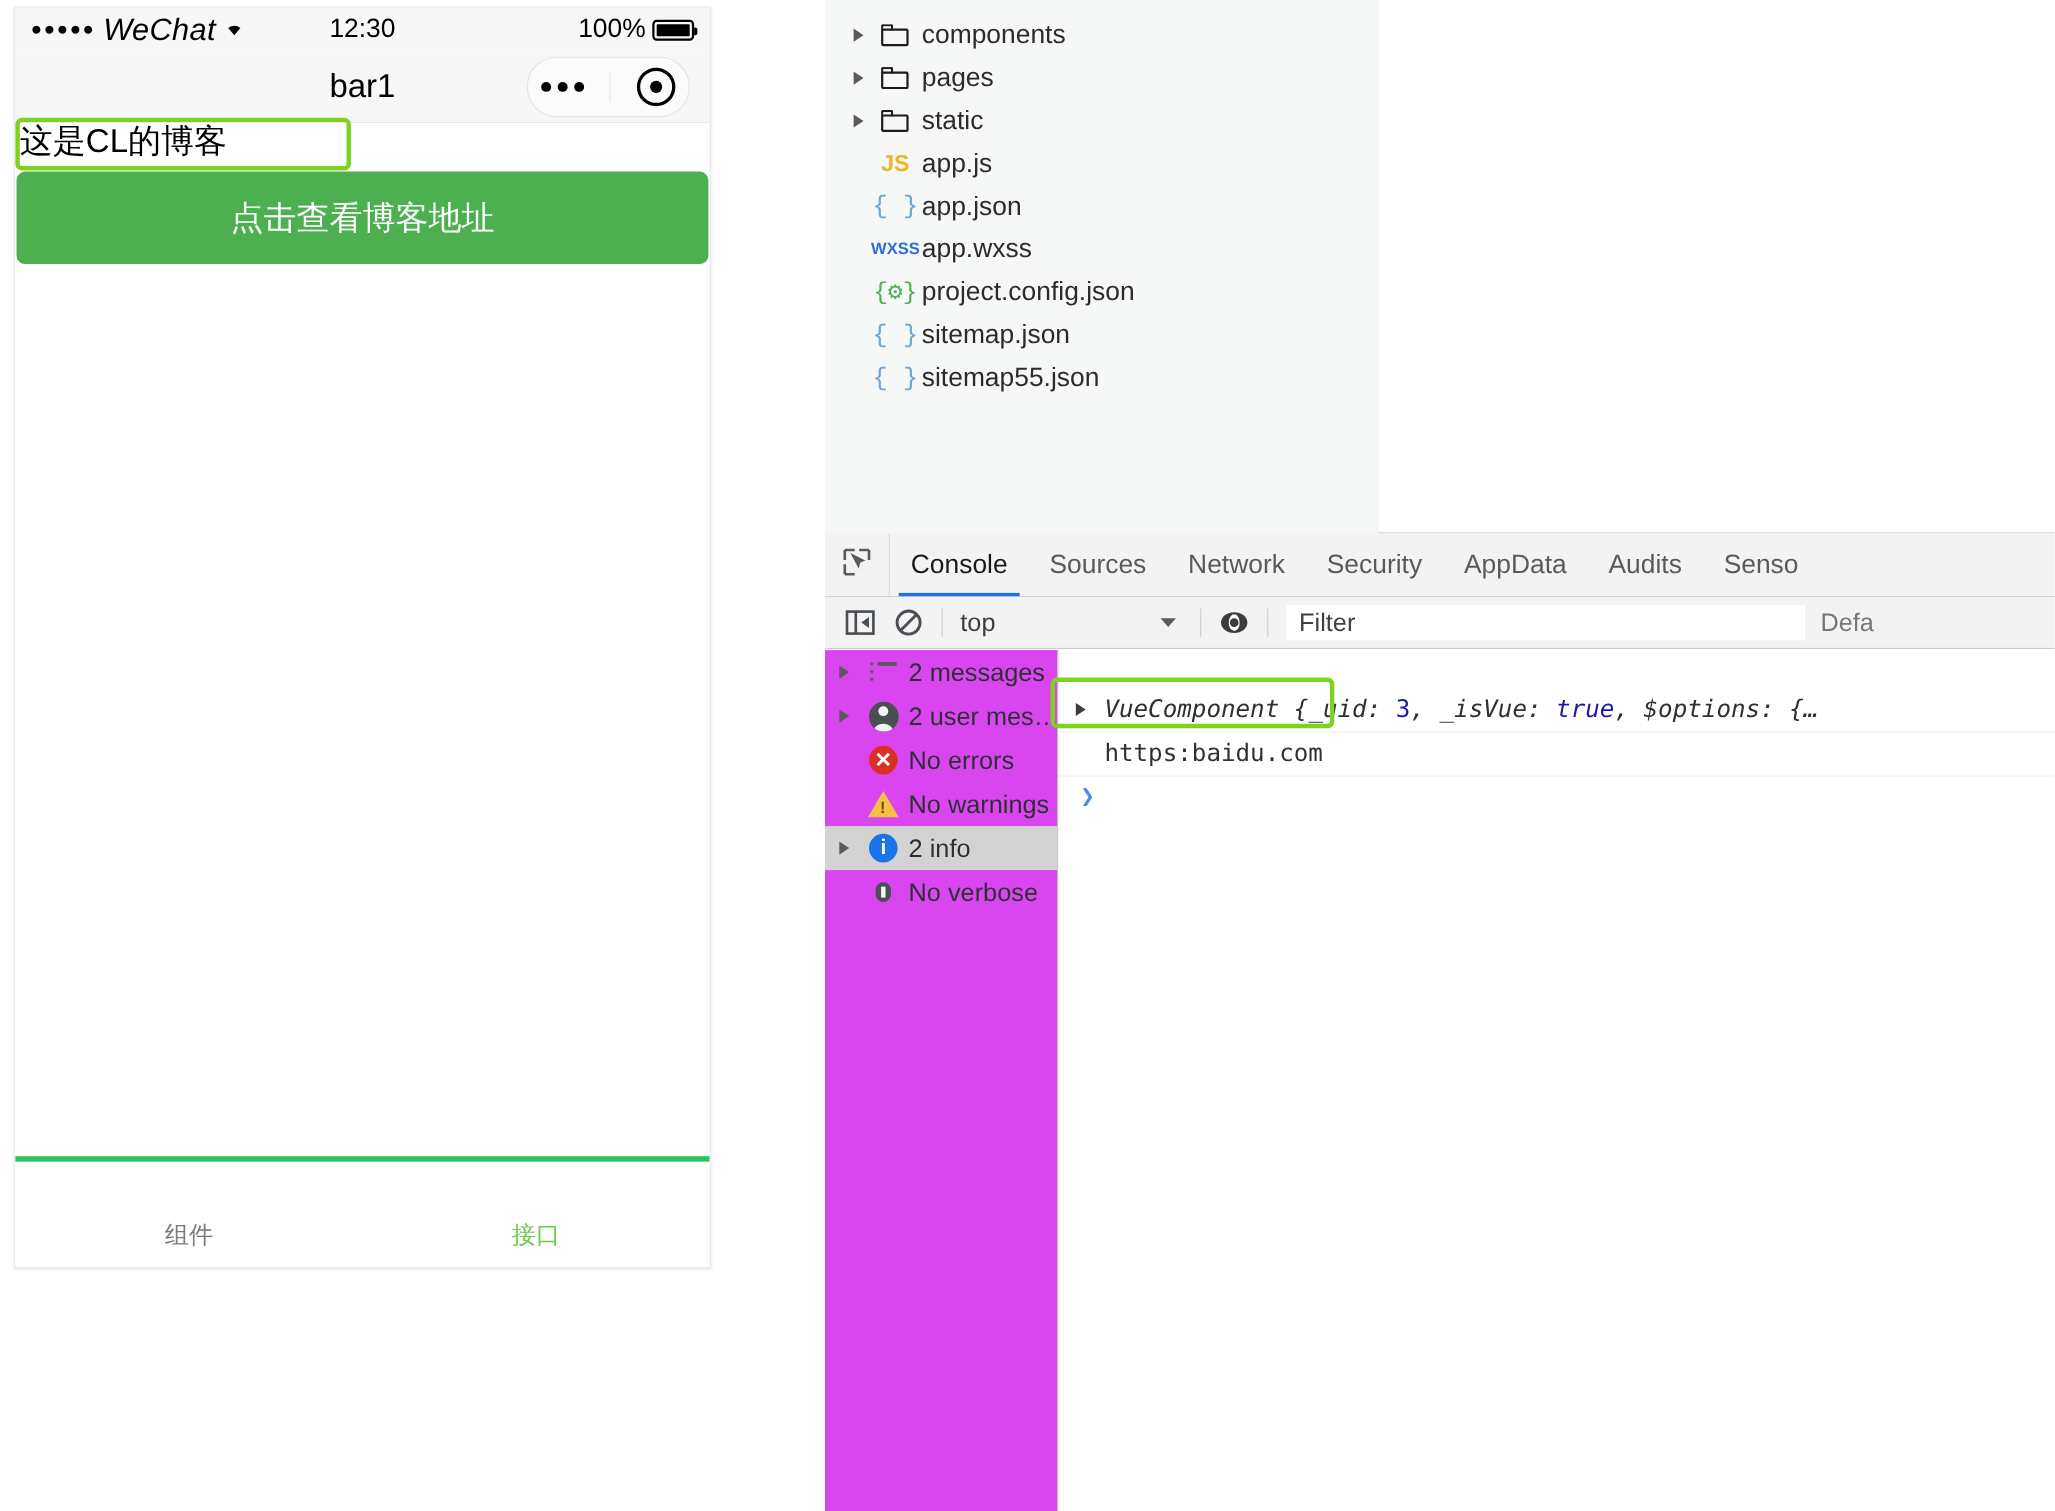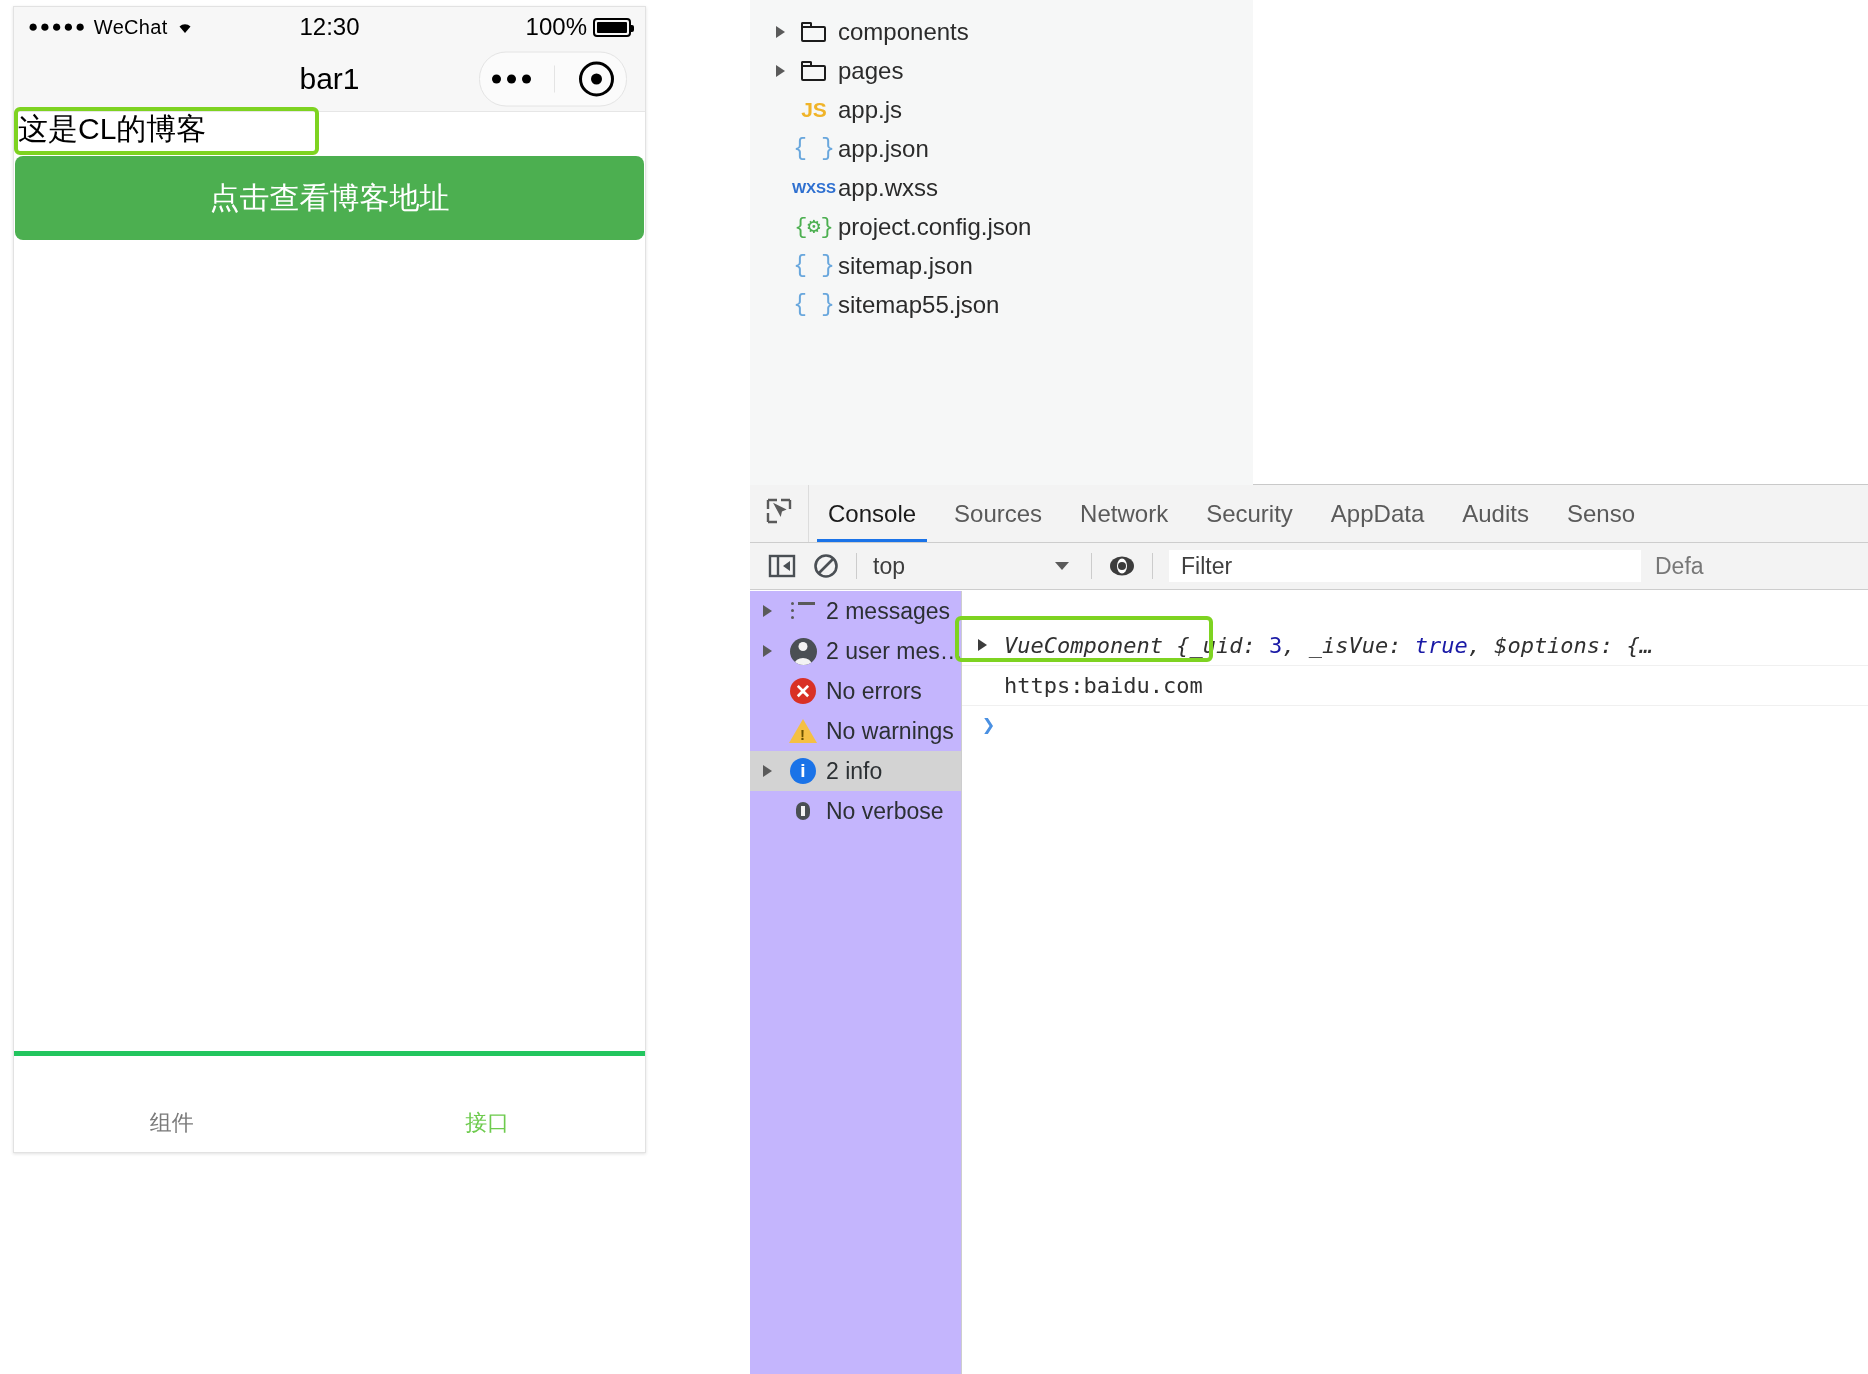--- a/index.html
+++ b/index.html
@@ -36,21 +36,21 @@
     position: relative;
     flex: none;
   }
   .status-left {
     display: flex; align-items: center;
     gap: 4px;
     font-size: 24px;
     letter-spacing: 0.3px;
   }
   .dots { letter-spacing: 1.5px; font-size: 17px; }
-  .carrier { font-size: 20px; margin-left: 3px; }
+  .carrier { font-size: 28px; margin-left: 3px; font-style: italic; }
   .wifi-icon { margin-left: 1px; display:inline-block; }
   .status-center {
     position: absolute; left: 0; right: 0;
     text-align: center; font-size: 24px;
     pointer-events: none;
   }
   .status-right {
     margin-left: auto; display: flex; align-items: center; gap: 6px;
     font-size: 24px;
   }
@@ -235,21 +235,21 @@
     margin-left: 8px;
     font-size:23px; color:#404040;
     display:flex;align-items:center;padding-left:12px;
     max-width: 460px;
   }
   .levels { font-size:23px;color:#777;margin-left:14px;white-space:nowrap;}
 
   .dt-console-sidebar {
     position:absolute; left:0; top:591px;
     width: 211px; height: 783px;
-    background:#c4b5fd;
+    background:#d946ef;
     border-right:1px solid #cdcdcd;
   }
   .cs-row {
     display:flex; align-items:center;
     height: 40px;
     font-size: 23px; color:#2c3033;
     white-space: nowrap;
   }
   .cs-row.selected { background:#d3d3d3; }
   .cs-tw { width:34px;flex:none;display:flex;align-items:center;justify-content:center;}
@@ -382,20 +382,29 @@
     <div class="tree-row">
       <span class="tw">
           <i></i>
         </span>
       <span class="tree-icon">
           <span class="folder-ico"></span>
         </span>
       <span class="tree-label">pages</span>
     </div>
 
+    <div class="tree-row">
+      <span class="tw">
+          <i></i>
+        </span>
+      <span class="tree-icon">
+          <span class="folder-ico"></span>
+        </span>
+      <span class="tree-label">static</span>
+    </div>
 
     <div class="tree-row">
       <span class="tw"></span>
       <span class="tree-icon ico-js">JS</span>
       <span class="tree-label">app.js</span>
     </div>
 
     <div class="tree-row">
       <span class="tw"></span>
       <span class="tree-icon ico-json">{ }</span>

